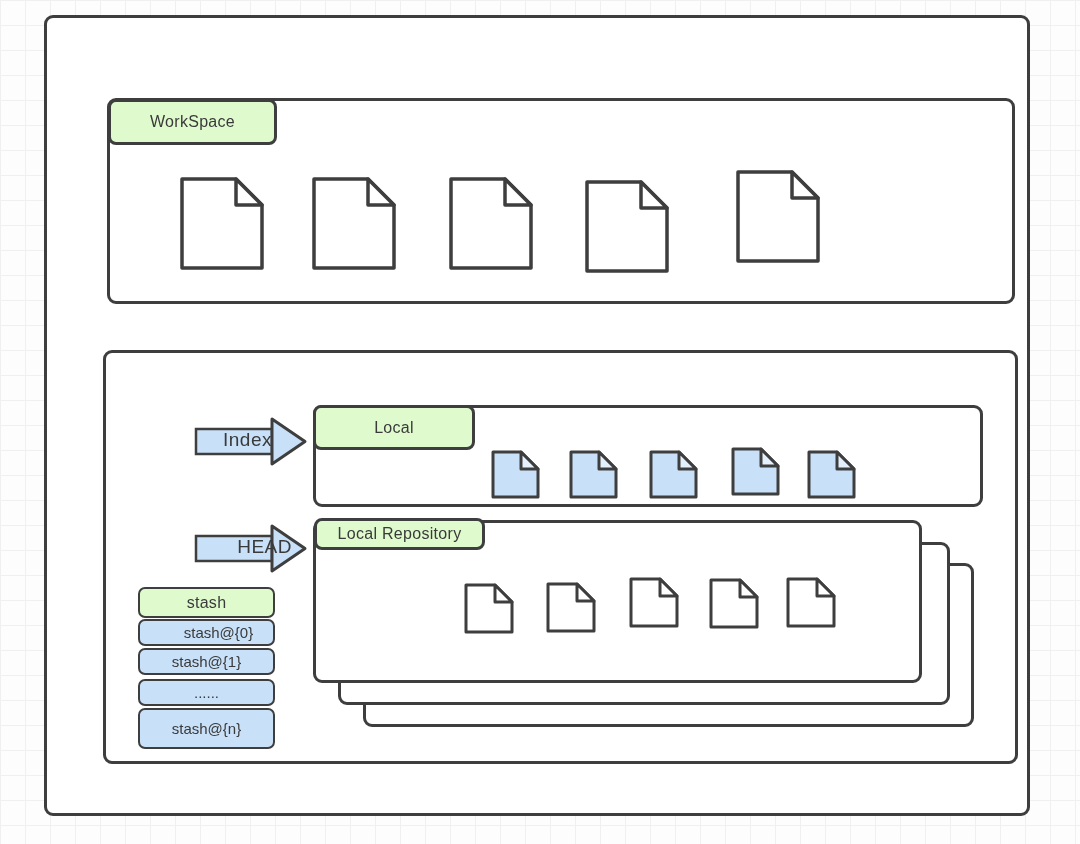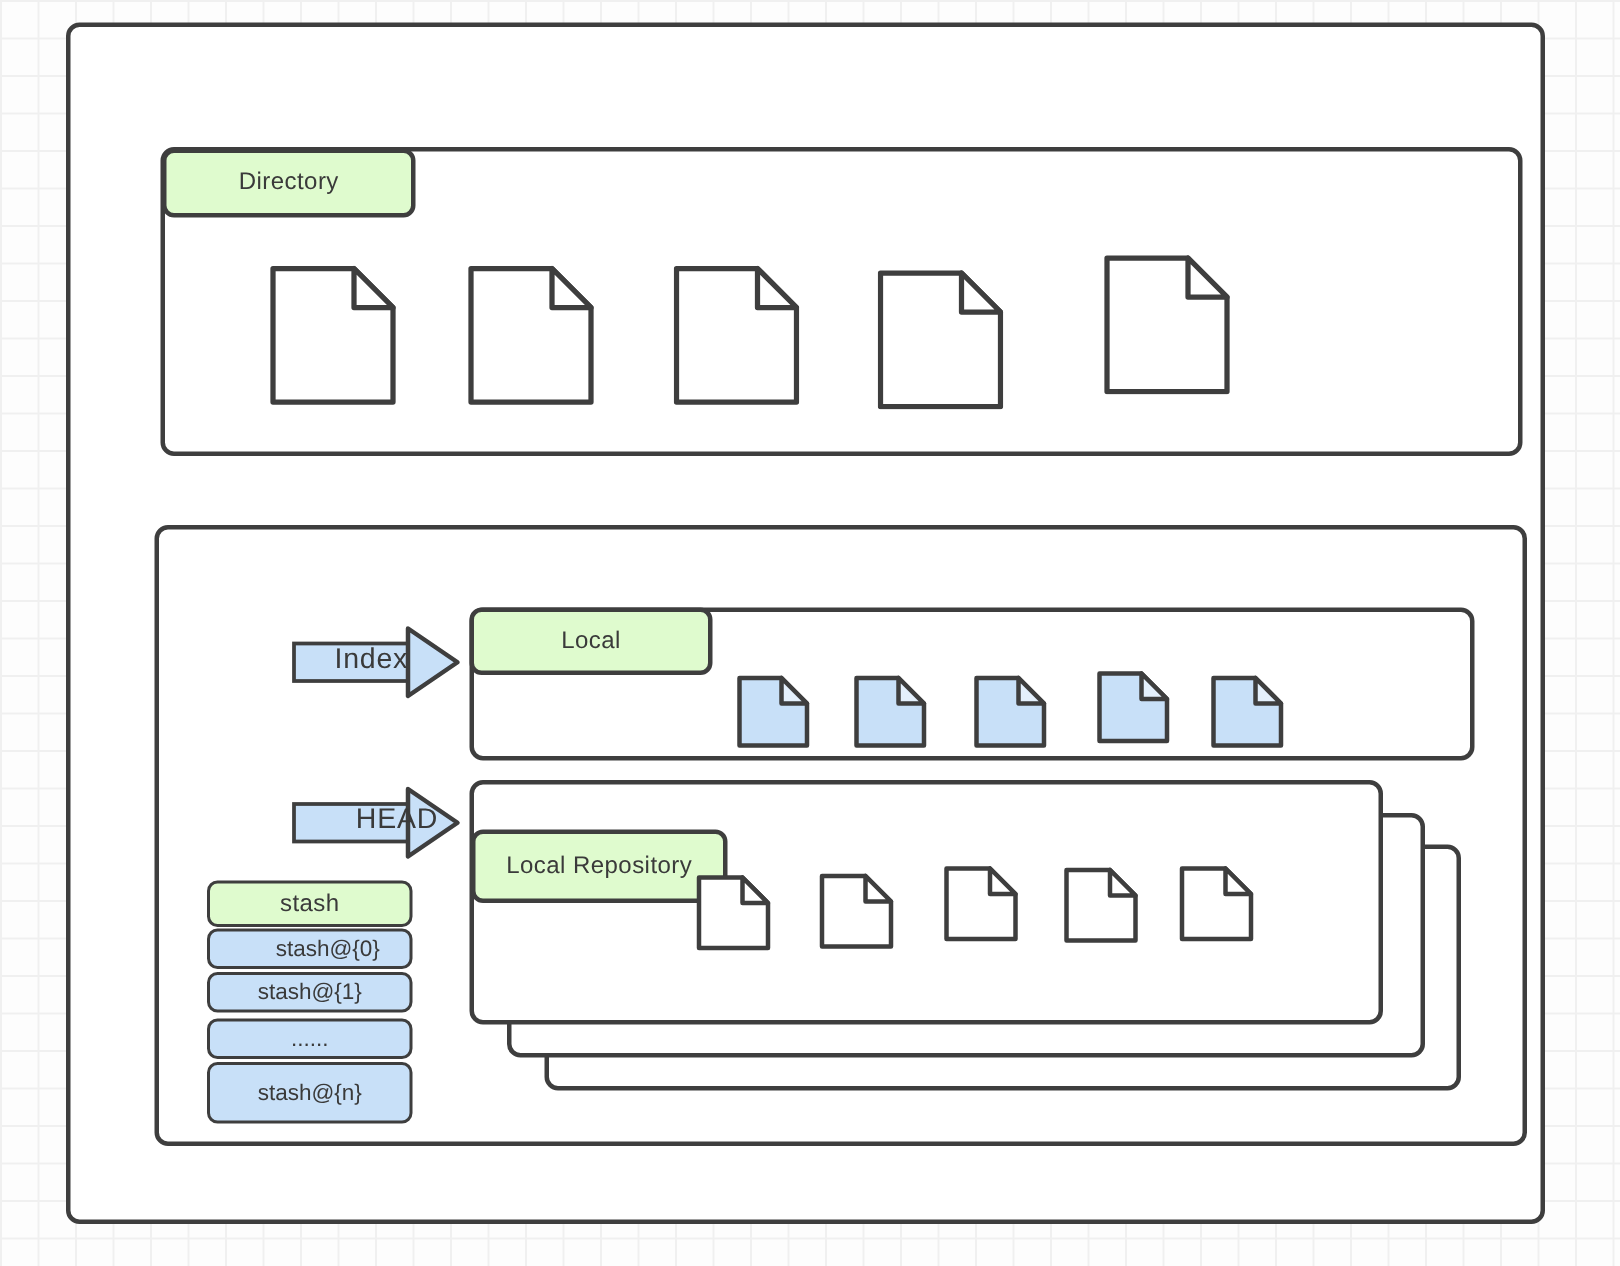--- a/index.html
+++ b/index.html
@@ -67,21 +67,21 @@
 </style>
 </head>
 <body>
 
 <div class="scene">
 
   <div class="box z1" style="left:44px; top:15px; width:986px; height:801px;"></div>
 
   <div class="box z2" style="left:107px; top:98px; width:908px; height:206px;"></div>
   <div class="label label--green" style="left:108px; top:99px; width:169px; height:46px;">
-    <span>Directory</span>
+    <span>WorkSpace</span>
   </div>
 
   <div class="abs z3" style="left:180px; top:177px;">
     <svg width="84" height="93" viewBox="0 0 84 93">
         <path d="M2 2 H56 L82 28 V91 H2 Z" fill="#ffffff" stroke="#3e3e3e" stroke-width="3.5" stroke-linejoin="round"></path>
         <path d="M56 2 V28 H82 Z" fill="#ffffff" stroke="#3e3e3e" stroke-width="3.5" stroke-linejoin="round"></path>
       </svg>
   </div>
   <div class="abs z3" style="left:312px; top:177px;">
     <svg width="84" height="93" viewBox="0 0 84 93">
@@ -158,21 +158,21 @@
     <svg width="114" height="50" viewBox="0 0 114 50">
         <rect x="2" y="12" width="76" height="25" fill="#c8e0f8" stroke="#3e3e3e" stroke-width="2.5"></rect>
         <path d="M78 2 L111 24.5 L78 47 Z" fill="#c8e0f8" stroke="#3e3e3e" stroke-width="3" stroke-linejoin="round"></path>
       </svg>
   </div>
   <div class="arrow-label" style="left:196px; top:535px; width:96px; height:24px;">HEAD</div>
 
   <div class="box z3" style="left:363px; top:563px; width:611px; height:164px;"></div>
   <div class="box z4" style="left:338px; top:542px; width:612px; height:163px;"></div>
   <div class="box z5" style="left:313px; top:520px; width:609px; height:163px;"></div>
-  <div class="label label--green" style="left:314px; top:518px; width:171px; height:49px;margin-top:35px;">
+  <div class="label label--green" style="left:314px; top:518px; width:171px; height:32px;">
     <span>Local Repository</span>
   </div>
 
   <div class="abs z7" style="left:464px; top:583px;">
     <svg width="50" height="51" viewBox="0 0 50 51">
         <path d="M2 2 H31 L48 19 V49 H2 Z" fill="#ffffff" stroke="#3e3e3e" stroke-width="3" stroke-linejoin="round"></path>
         <path d="M31 2 V19 H48 Z" fill="#ffffff" stroke="#3e3e3e" stroke-width="3" stroke-linejoin="round"></path>
       </svg>
   </div>
   <div class="abs z7" style="left:546px; top:582px;">

